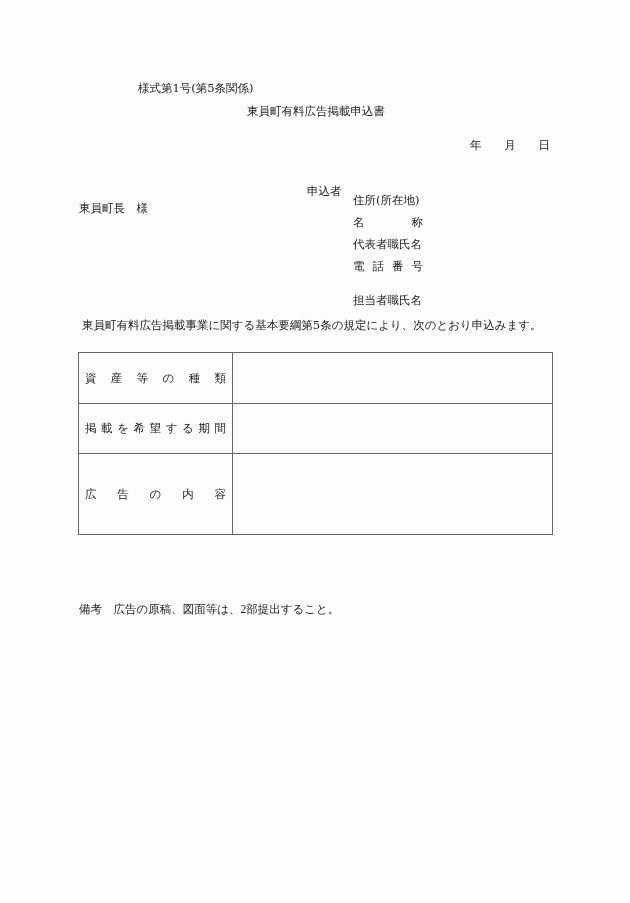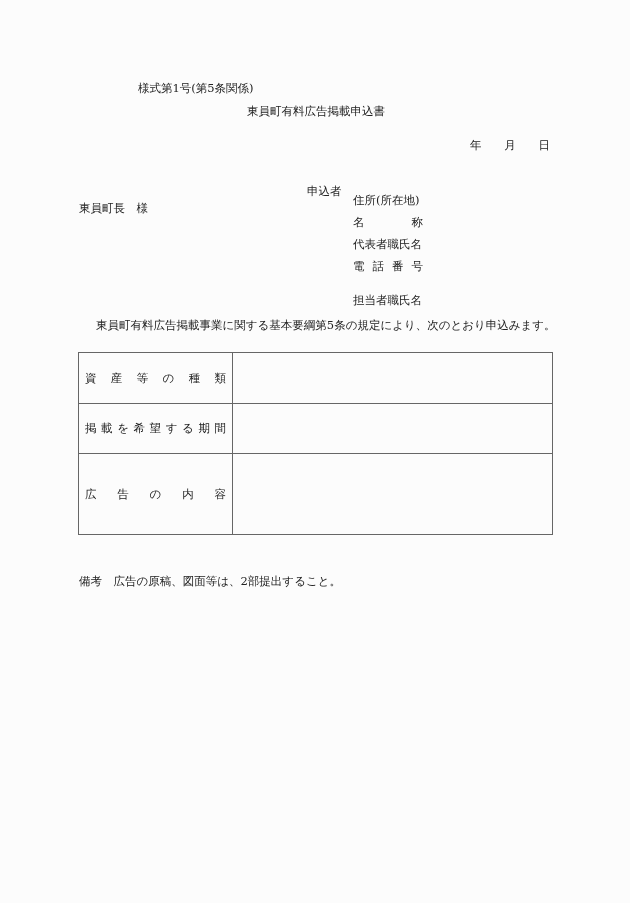--- a/index.html
+++ b/index.html
@@ -36,21 +36,21 @@
 </div>
 <div class="abs" style="left:353px;top:237px;font-family:Liberation Mono, monospace;">代表者職氏名</div>
 <div class="abs spread" style="left:353px;top:259px;width:70px;">
   <span>電</span>
   <span>話</span>
   <span>番</span>
   <span>号</span>
 </div>
 <div class="abs" style="left:353px;top:293px;">担当者職氏名</div>
 
-<div class="abs" style="left:96px;top:318px;">東員町有料広告掲載事業に関する基本要綱第5条の規定により、次のとおり申込みます。</div>
+<div class="abs" style="left:82px;top:318px;">東員町有料広告掲載事業に関する基本要綱第5条の規定により、次のとおり申込みます。</div>
 
 <table class="form">
   <tbody>
       <tr style="height:51px;">
     <td class="label">
       <div class="inner">
         <span>資</span>
             <span>産</span>
             <span>等</span>
             <span>の</span>
@@ -84,13 +84,13 @@
             <span>の</span>
             <span>内</span>
             <span>容</span>
       </div>
     </td>
     <td></td>
   </tr>
 </tbody>
   </table>
 
-<div class="abs" style="left:79px;top:574px;">備考　広告の原稿、図面等は、2部提出すること。</div>
+<div class="abs" style="left:79px;top:602px;font-family:Liberation Serif, serif;">備考　広告の原稿、図面等は、2部提出すること。</div>
 
 </body></html>

